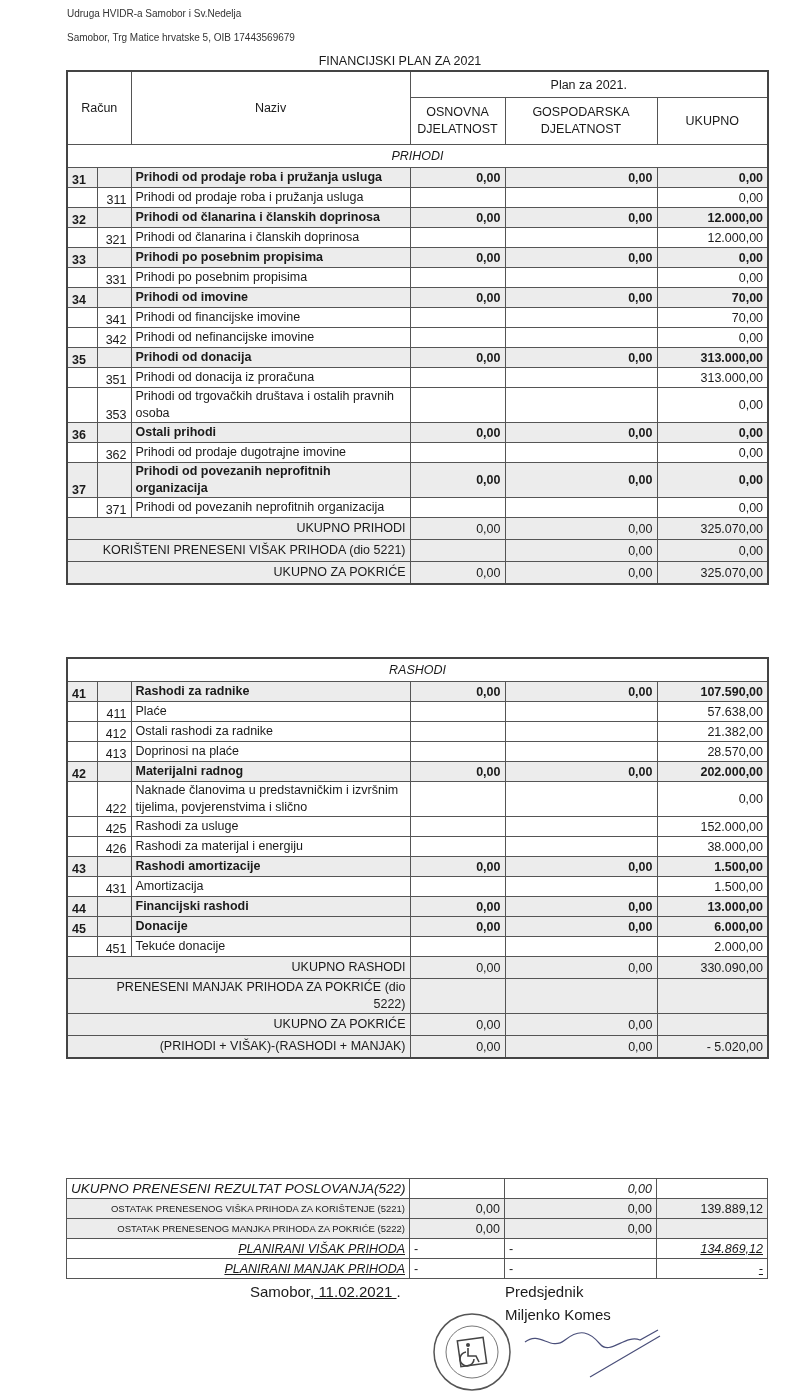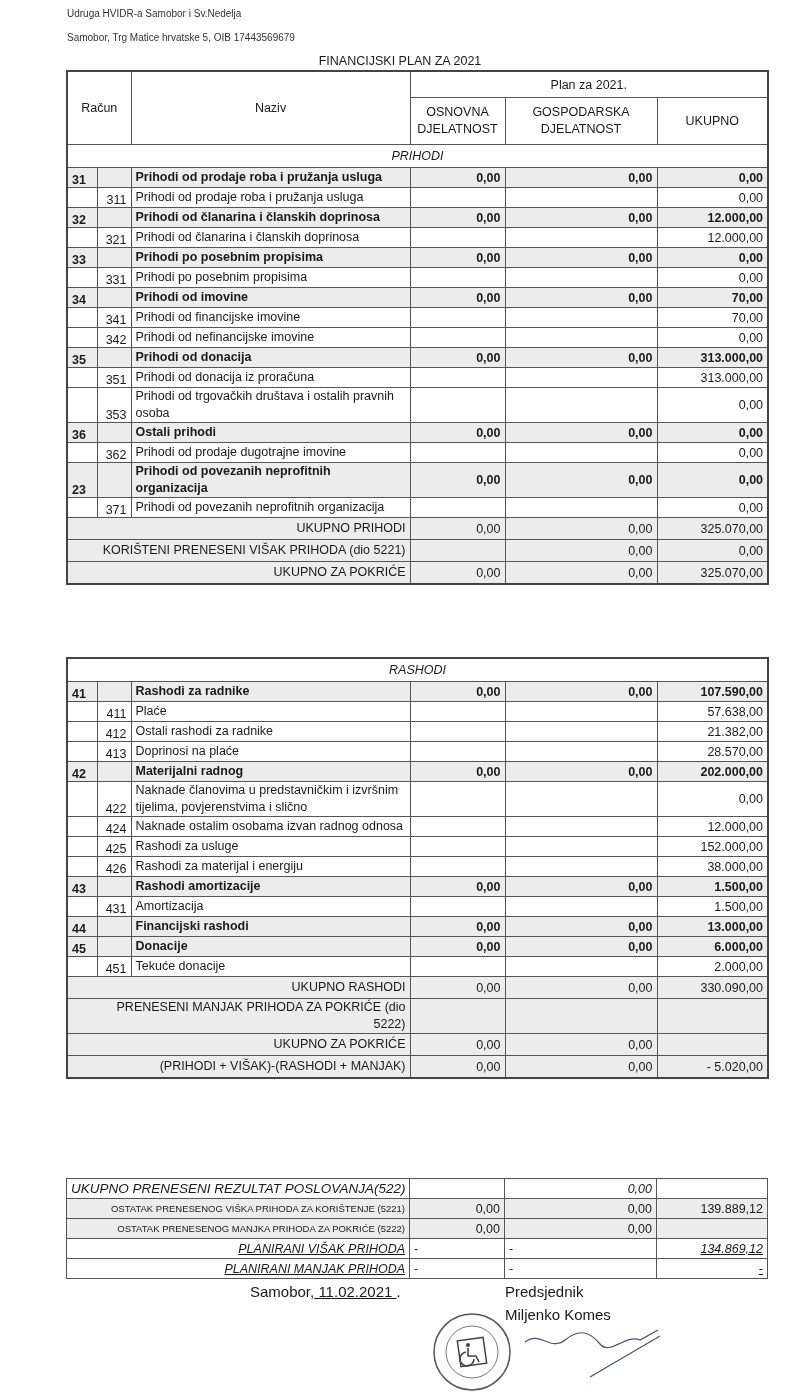--- a/index.html
+++ b/index.html
@@ -179,21 +179,21 @@
       </tr>
       <tr class="">
         <td class="code"></td>
         <td class="sub" style="vertical-align: bottom;">362</td>
         <td class="wrap">Prihodi od prodaje dugotrajne imovine</td>
         <td class="num"></td>
         <td class="num"></td>
         <td class="num">0,00</td>
       </tr>
       <tr class="bold shade">
-        <td class="code" style="vertical-align: bottom;">23</td>
+        <td class="code" style="vertical-align: bottom;">37</td>
         <td class="sub"></td>
         <td class="wrap">Prihodi od povezanih neprofitnih organizacija</td>
         <td class="num">0,00</td>
         <td class="num">0,00</td>
         <td class="num">0,00</td>
       </tr>
       <tr class="">
         <td class="code"></td>
         <td class="sub" style="vertical-align: bottom;">371</td>
         <td class="wrap">Prihodi od povezanih neprofitnih organizacija</td>
@@ -278,28 +278,20 @@
       <tr class="">
         <td class="code"></td>
         <td class="sub" style="vertical-align: bottom;">422</td>
         <td class="wrap">Naknade članovima u predstavničkim i izvršnim tijelima, povjerenstvima i slično</td>
         <td class="num"></td>
         <td class="num"></td>
         <td class="num">0,00</td>
       </tr>
       <tr class="">
         <td class="code"></td>
-        <td class="sub" style="vertical-align: bottom;">424</td>
-        <td class="wrap">Naknade ostalim osobama izvan radnog odnosa</td>
-        <td class="num"></td>
-        <td class="num"></td>
-        <td class="num">12.000,00</td>
-      </tr>
-      <tr class="">
-        <td class="code"></td>
         <td class="sub" style="vertical-align: bottom;">425</td>
         <td class="wrap">Rashodi za usluge</td>
         <td class="num"></td>
         <td class="num"></td>
         <td class="num">152.000,00</td>
       </tr>
       <tr class="">
         <td class="code"></td>
         <td class="sub" style="vertical-align: bottom;">426</td>
         <td class="wrap">Rashodi za materijal i energiju</td>

